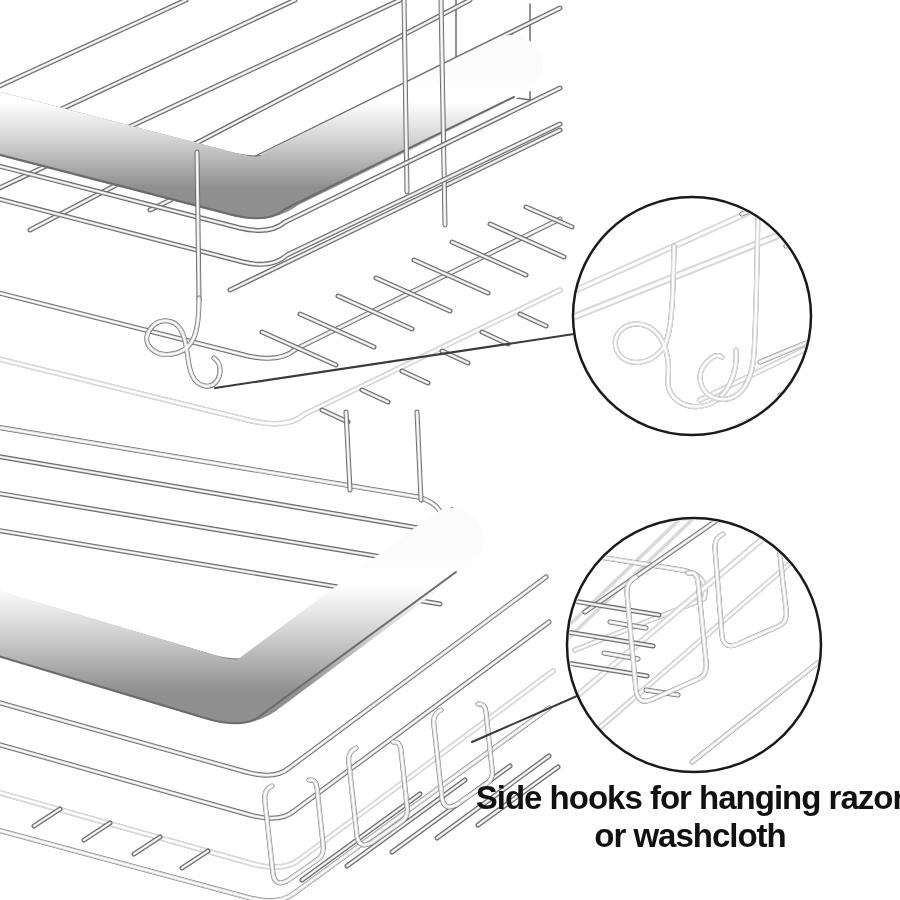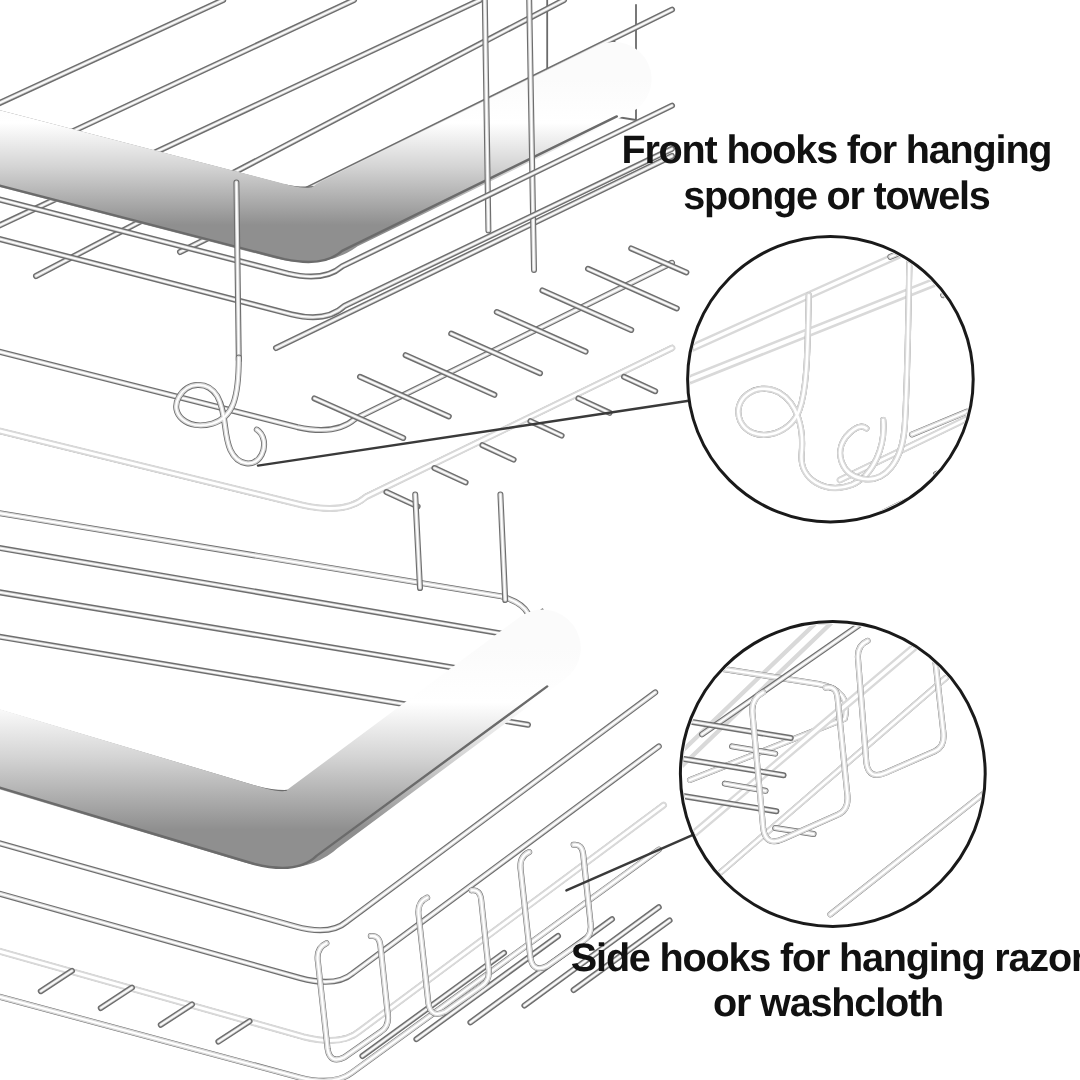--- a/index.html
+++ b/index.html
@@ -329,23 +329,19 @@
           <path d="M636,577 Q626,582 627,594 L636,690 Q638,706 653,699 L698,679 Q708,675 706,661 L698,582 Q697,571 688,573" stroke="#d9d9d9" stroke-width="4.68"></path>
           <path d="M636,577 Q626,582 627,594 L636,690 Q638,706 653,699 L698,679 Q708,675 706,661 L698,582 Q697,571 688,573" stroke="#ffffff" stroke-width="1.98"></path>
       <path class="wire" d="M723,534 Q714,538 715,549 L722,636 Q724,650 738,644 L779,626 Q788,622 786,609 L778,538 Q777,528 769,530" stroke="#6e6e6e" stroke-width="9"></path>
           <path d="M723,534 Q714,538 715,549 L722,636 Q724,650 738,644 L779,626 Q788,622 786,609 L778,538 Q777,528 769,530" stroke="#d9d9d9" stroke-width="4.68"></path>
           <path d="M723,534 Q714,538 715,549 L722,636 Q724,650 738,644 L779,626 Q788,622 786,609 L778,538 Q777,528 769,530" stroke="#ffffff" stroke-width="1.98"></path>
     </g>
     <circle class="cborder" cx="694" cy="645" r="127"></circle>
   </g>
 </svg>
 
-<div class="caption" id="caption-front">
-  <div>Front hooks for hanging</div>
-  <div>sponge or towels</div>
-</div>
 
 <div class="caption" id="caption-side">
   <div>Side hooks for hanging razor</div>
   <div>or washcloth</div>
 </div>
 
 </div>
 
 </body></html>

